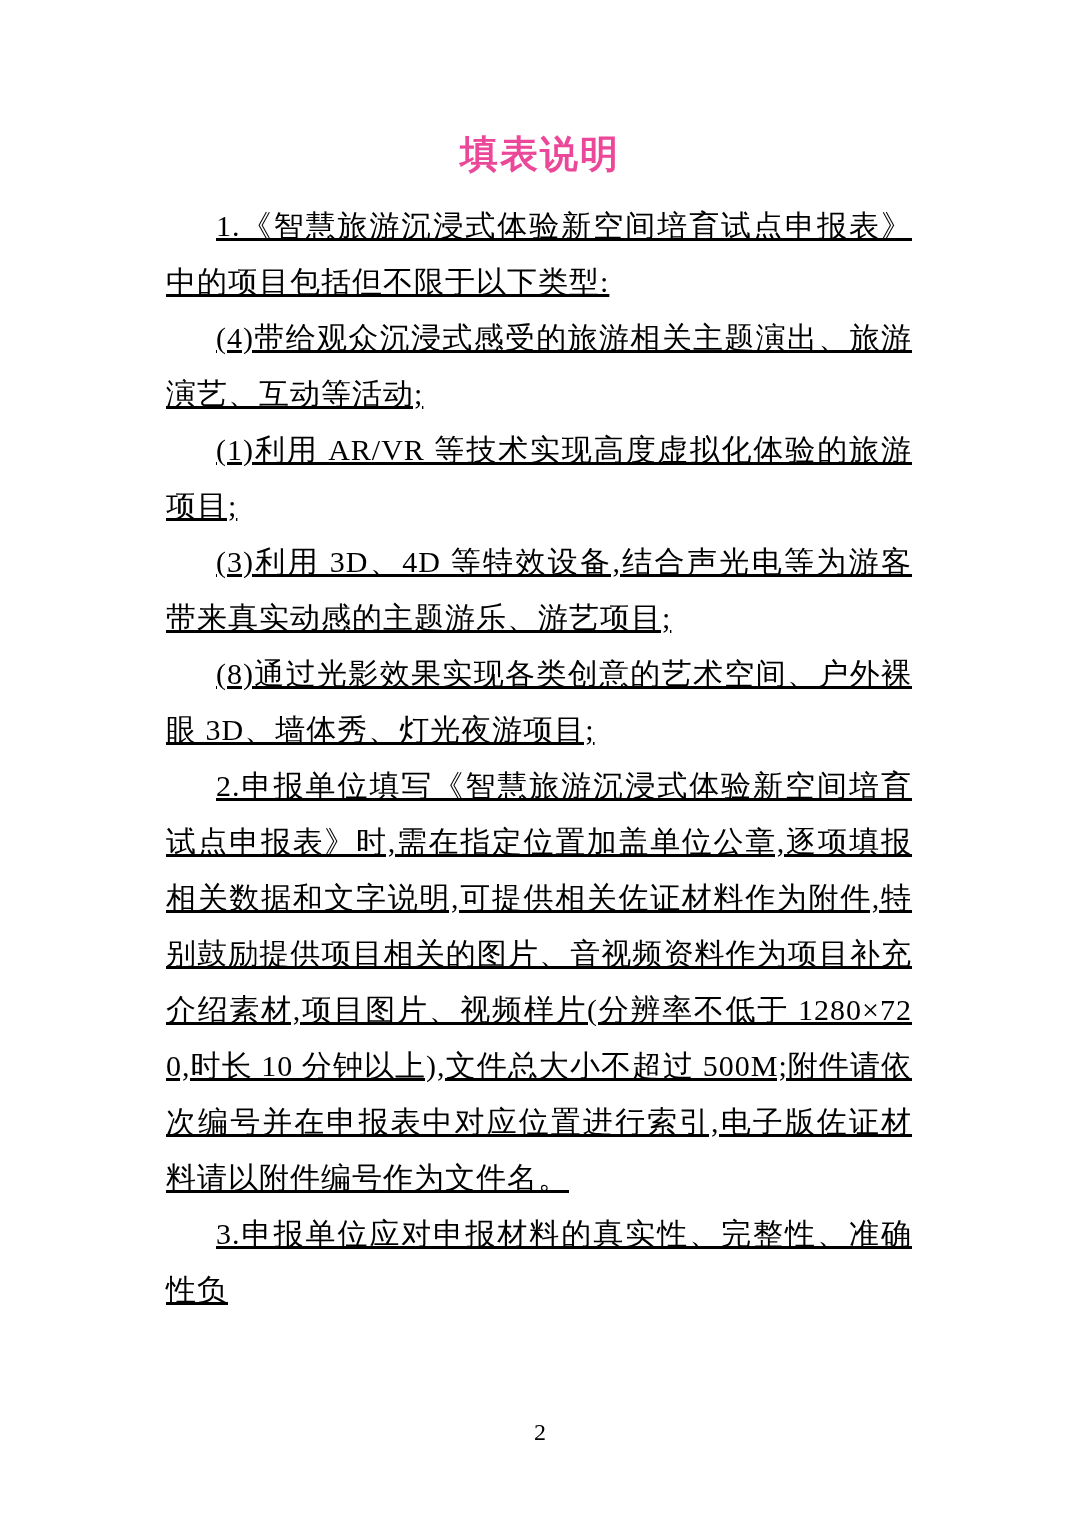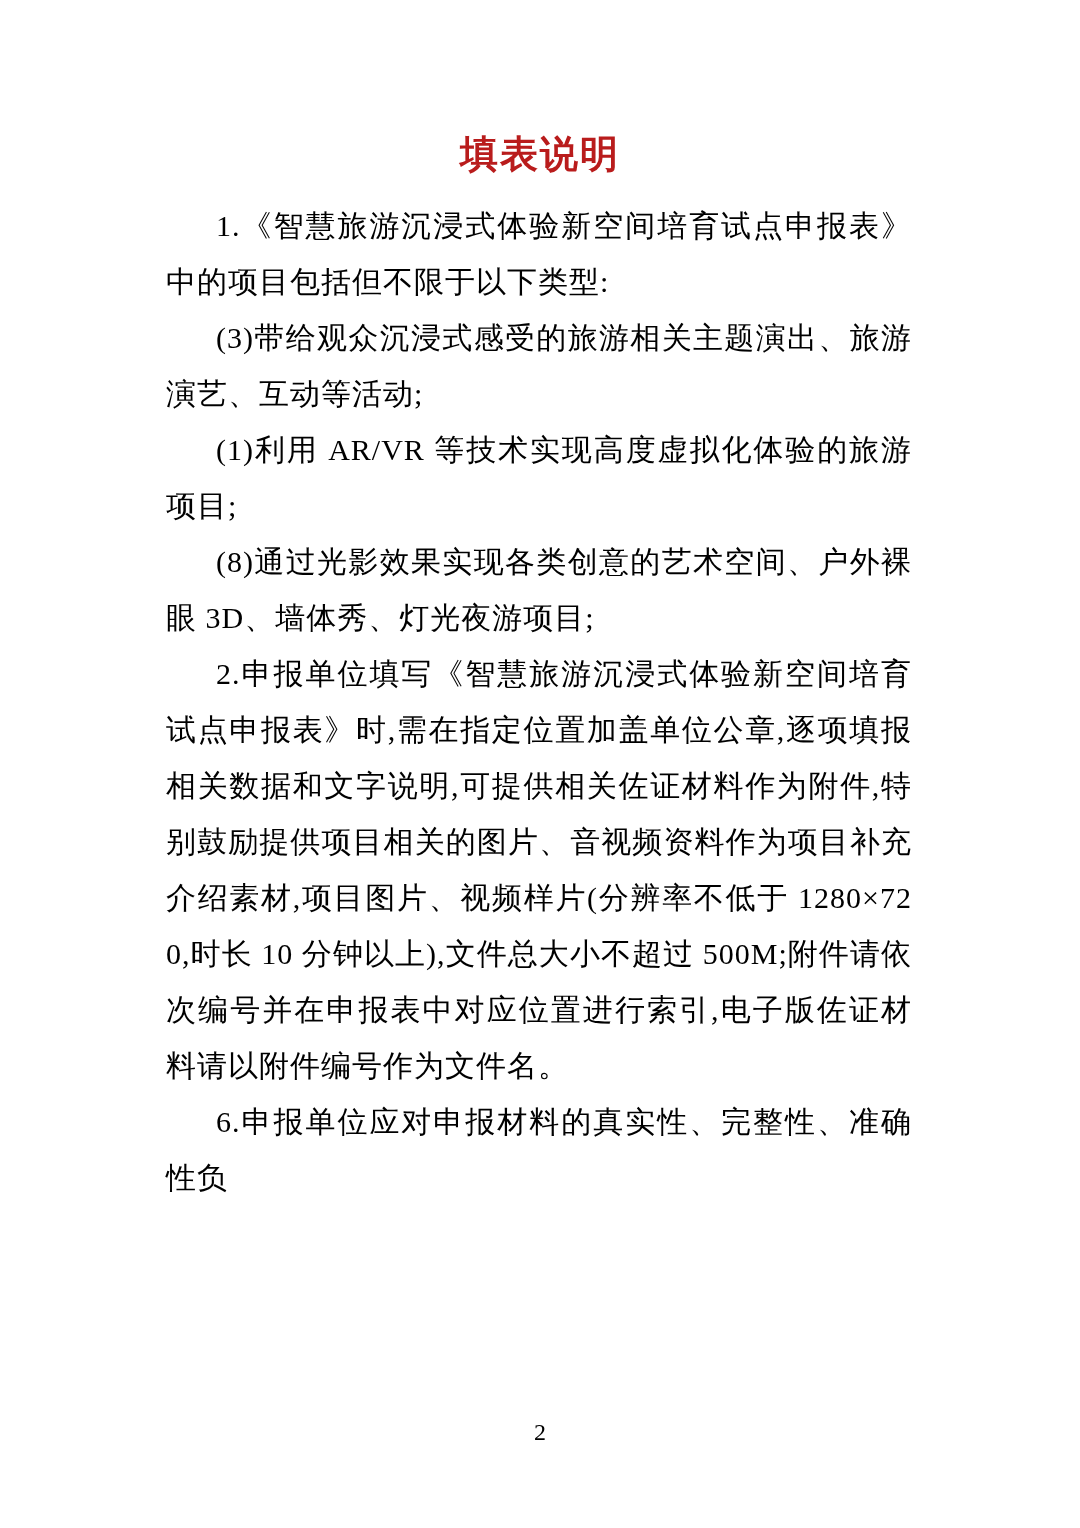--- a/index.html
+++ b/index.html
@@ -17,31 +17,32 @@
     margin: 0 auto;
   }
   .doc-title {
     margin: 0;
     padding-top: 130px;
     text-align: center;
     font-family: "Liberation Sans", "DejaVu Sans", sans-serif;
     font-weight: 700;
     font-size: 38px;
     line-height: 48px;
-    color: #b91c1c;
+    color: #ec4899;
     letter-spacing: 2px;
   }
   .doc-body {
     margin: 20px 168px 0 166px;
     font-family: "Liberation Serif", "DejaVu Serif", serif;
     font-size: 30px;
     line-height: 56px;
     text-align: justify;
     color: #000000;
     letter-spacing: 1px;
+    text-decoration: underline;
   }
   .doc-body p {
     margin: 0;
     padding: 0;
     text-indent: 50px;
     word-break: break-all;
   }
   .page-footer {
     position: absolute;
     left: 0;
@@ -56,22 +57,23 @@
 </style>
 </head>
 <body>
 
 <div class="page">
 
   <h1 class="doc-title">填表说明</h1>
 
   <div class="doc-body">
     <p>1.《智慧旅游沉浸式体验新空间培育试点申报表》中的项目包括但不限于以下类型:</p>
-    <p>(3)带给观众沉浸式感受的旅游相关主题演出、旅游演艺、互动等活动;</p>
+    <p>(4)带给观众沉浸式感受的旅游相关主题演出、旅游演艺、互动等活动;</p>
     <p>(1)利用 AR/VR 等技术实现高度虚拟化体验的旅游项目;</p>
+    <p>(3)利用 3D、4D 等特效设备,结合声光电等为游客带来真实动感的主题游乐、游艺项目;</p>
     <p>(8)通过光影效果实现各类创意的艺术空间、户外裸眼 3D、墙体秀、灯光夜游项目;</p>
     <p>2.申报单位填写《智慧旅游沉浸式体验新空间培育试点申报表》时,需在指定位置加盖单位公章,逐项填报相关数据和文字说明,可提供相关佐证材料作为附件,特别鼓励提供项目相关的图片、音视频资料作为项目补充介绍素材,项目图片、视频样片(分辨率不低于 1280×720,时长 10 分钟以上),文件总大小不超过 500M;附件请依次编号并在申报表中对应位置进行索引,电子版佐证材料请以附件编号作为文件名。</p>
-    <p>6.申报单位应对申报材料的真实性、完整性、准确性负</p>
+    <p>3.申报单位应对申报材料的真实性、完整性、准确性负</p>
   </div>
 
   <div class="page-footer">2</div>
 
 </div>
 
 </body></html>

